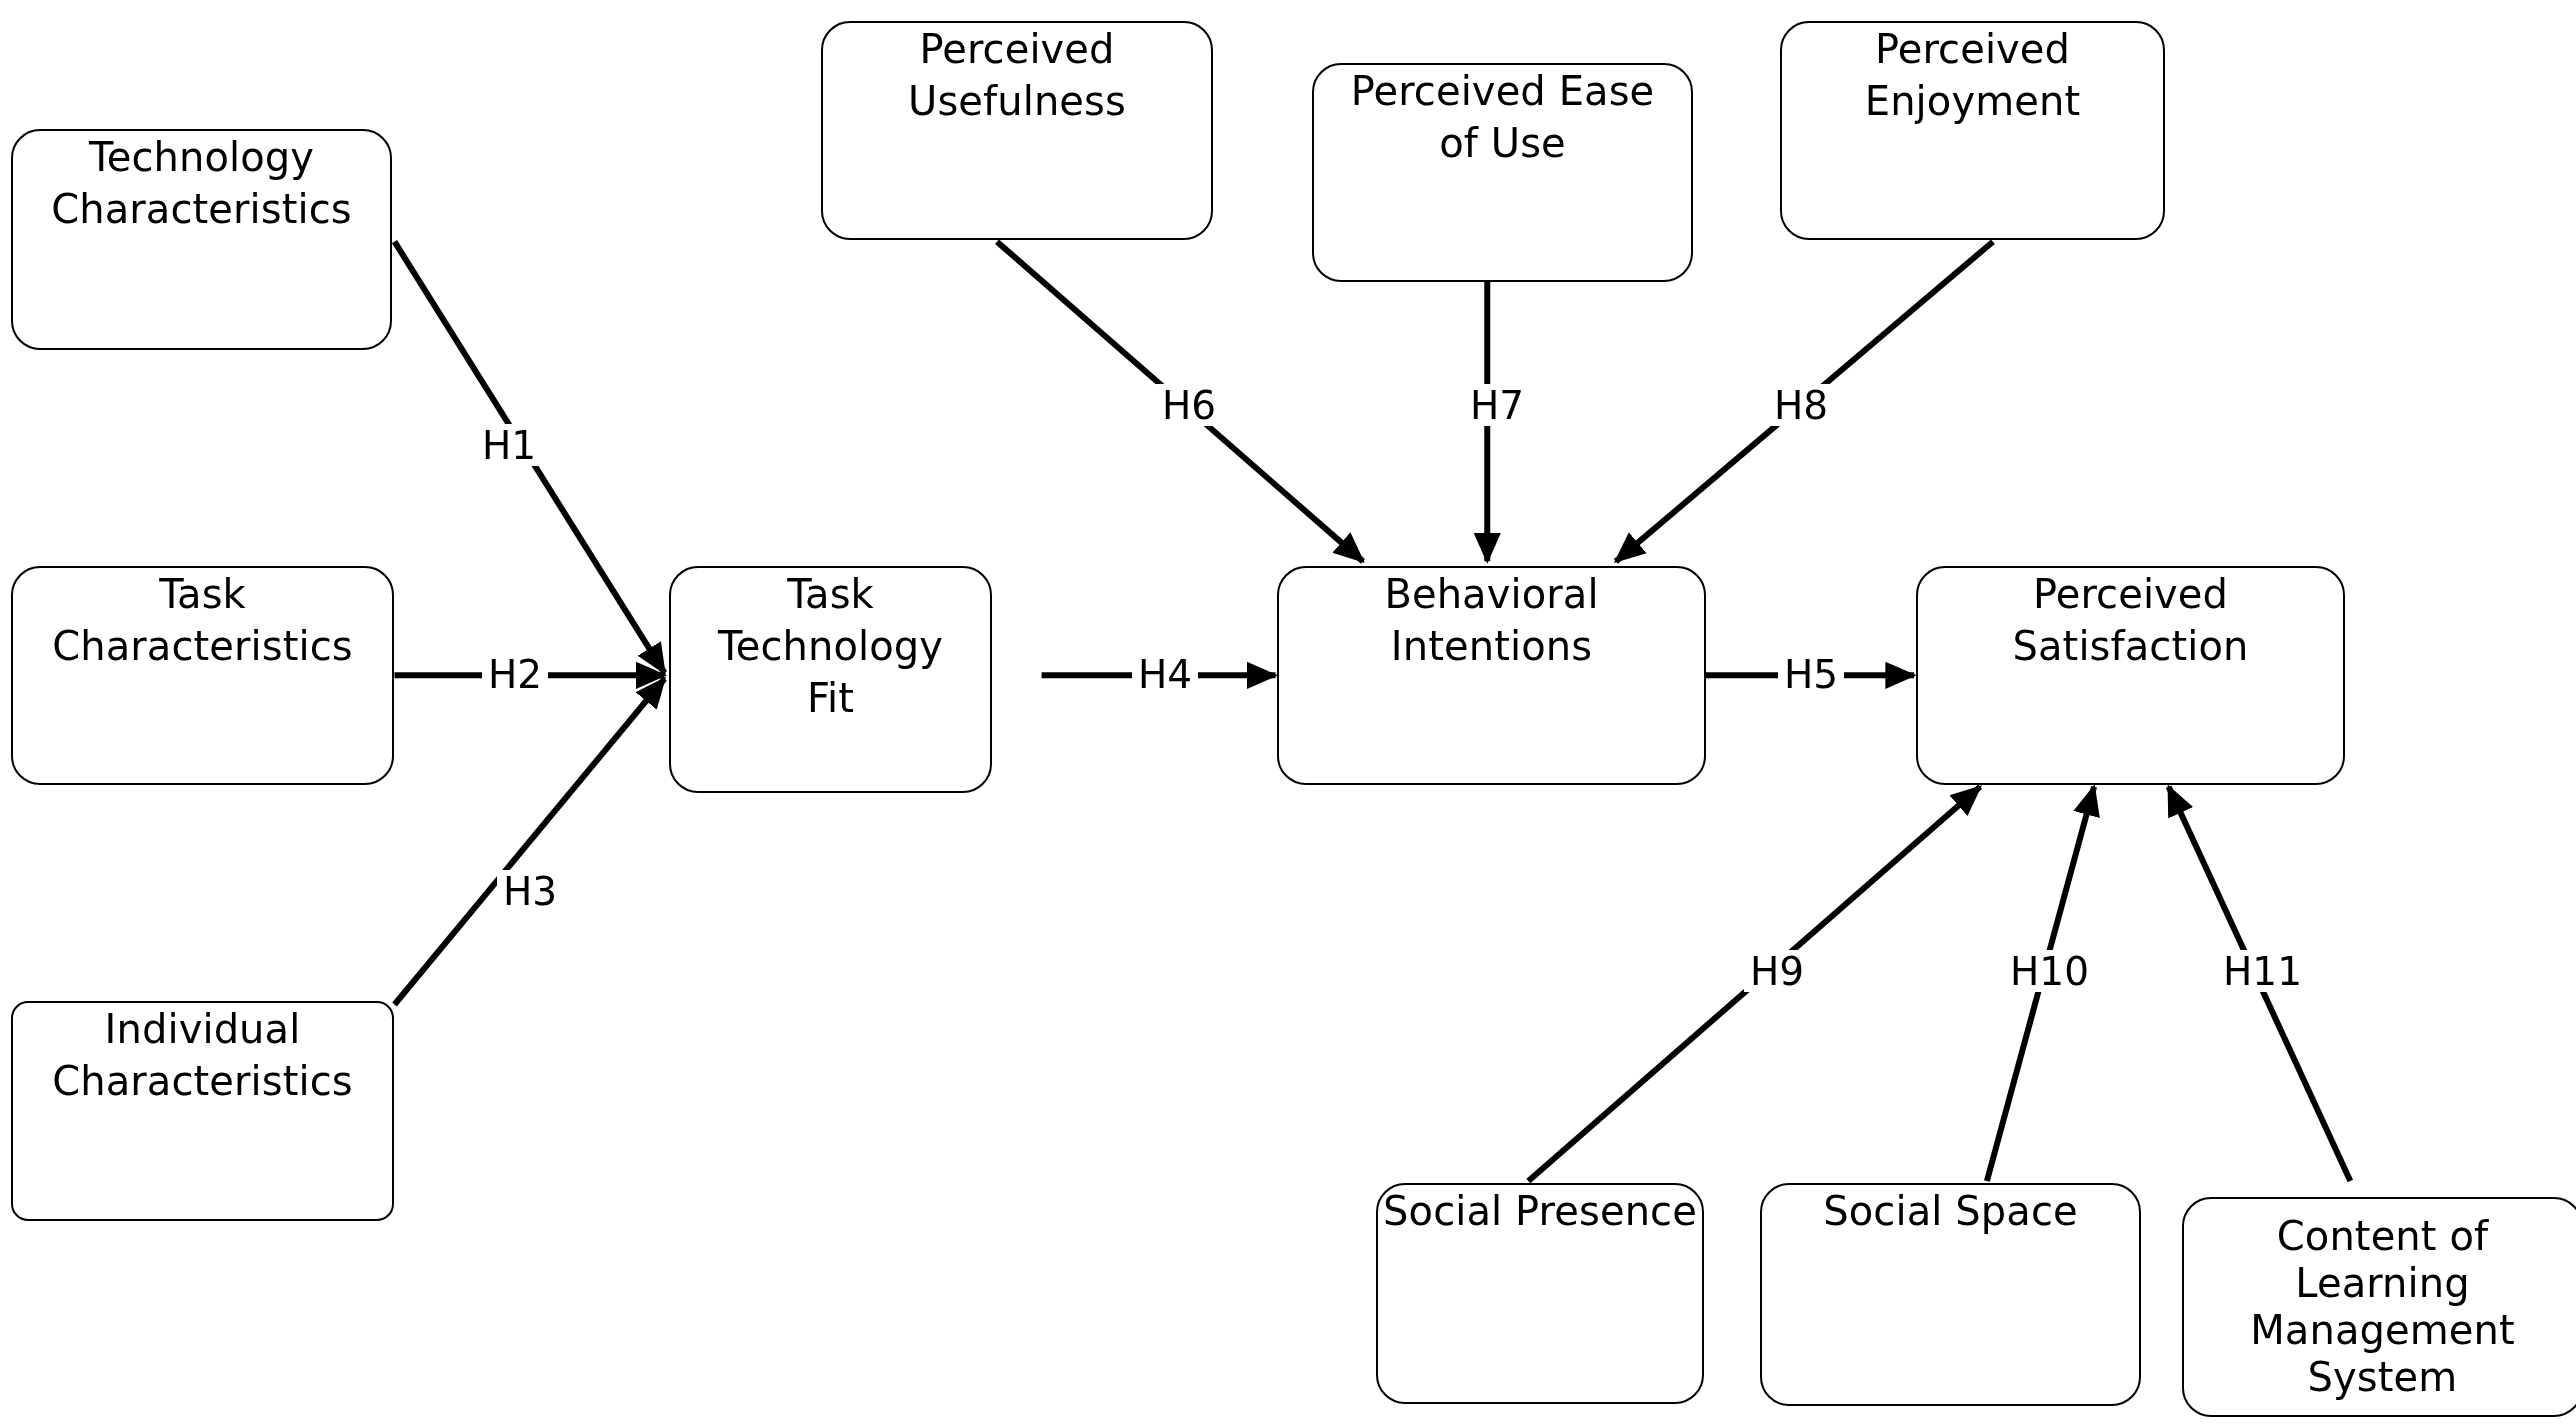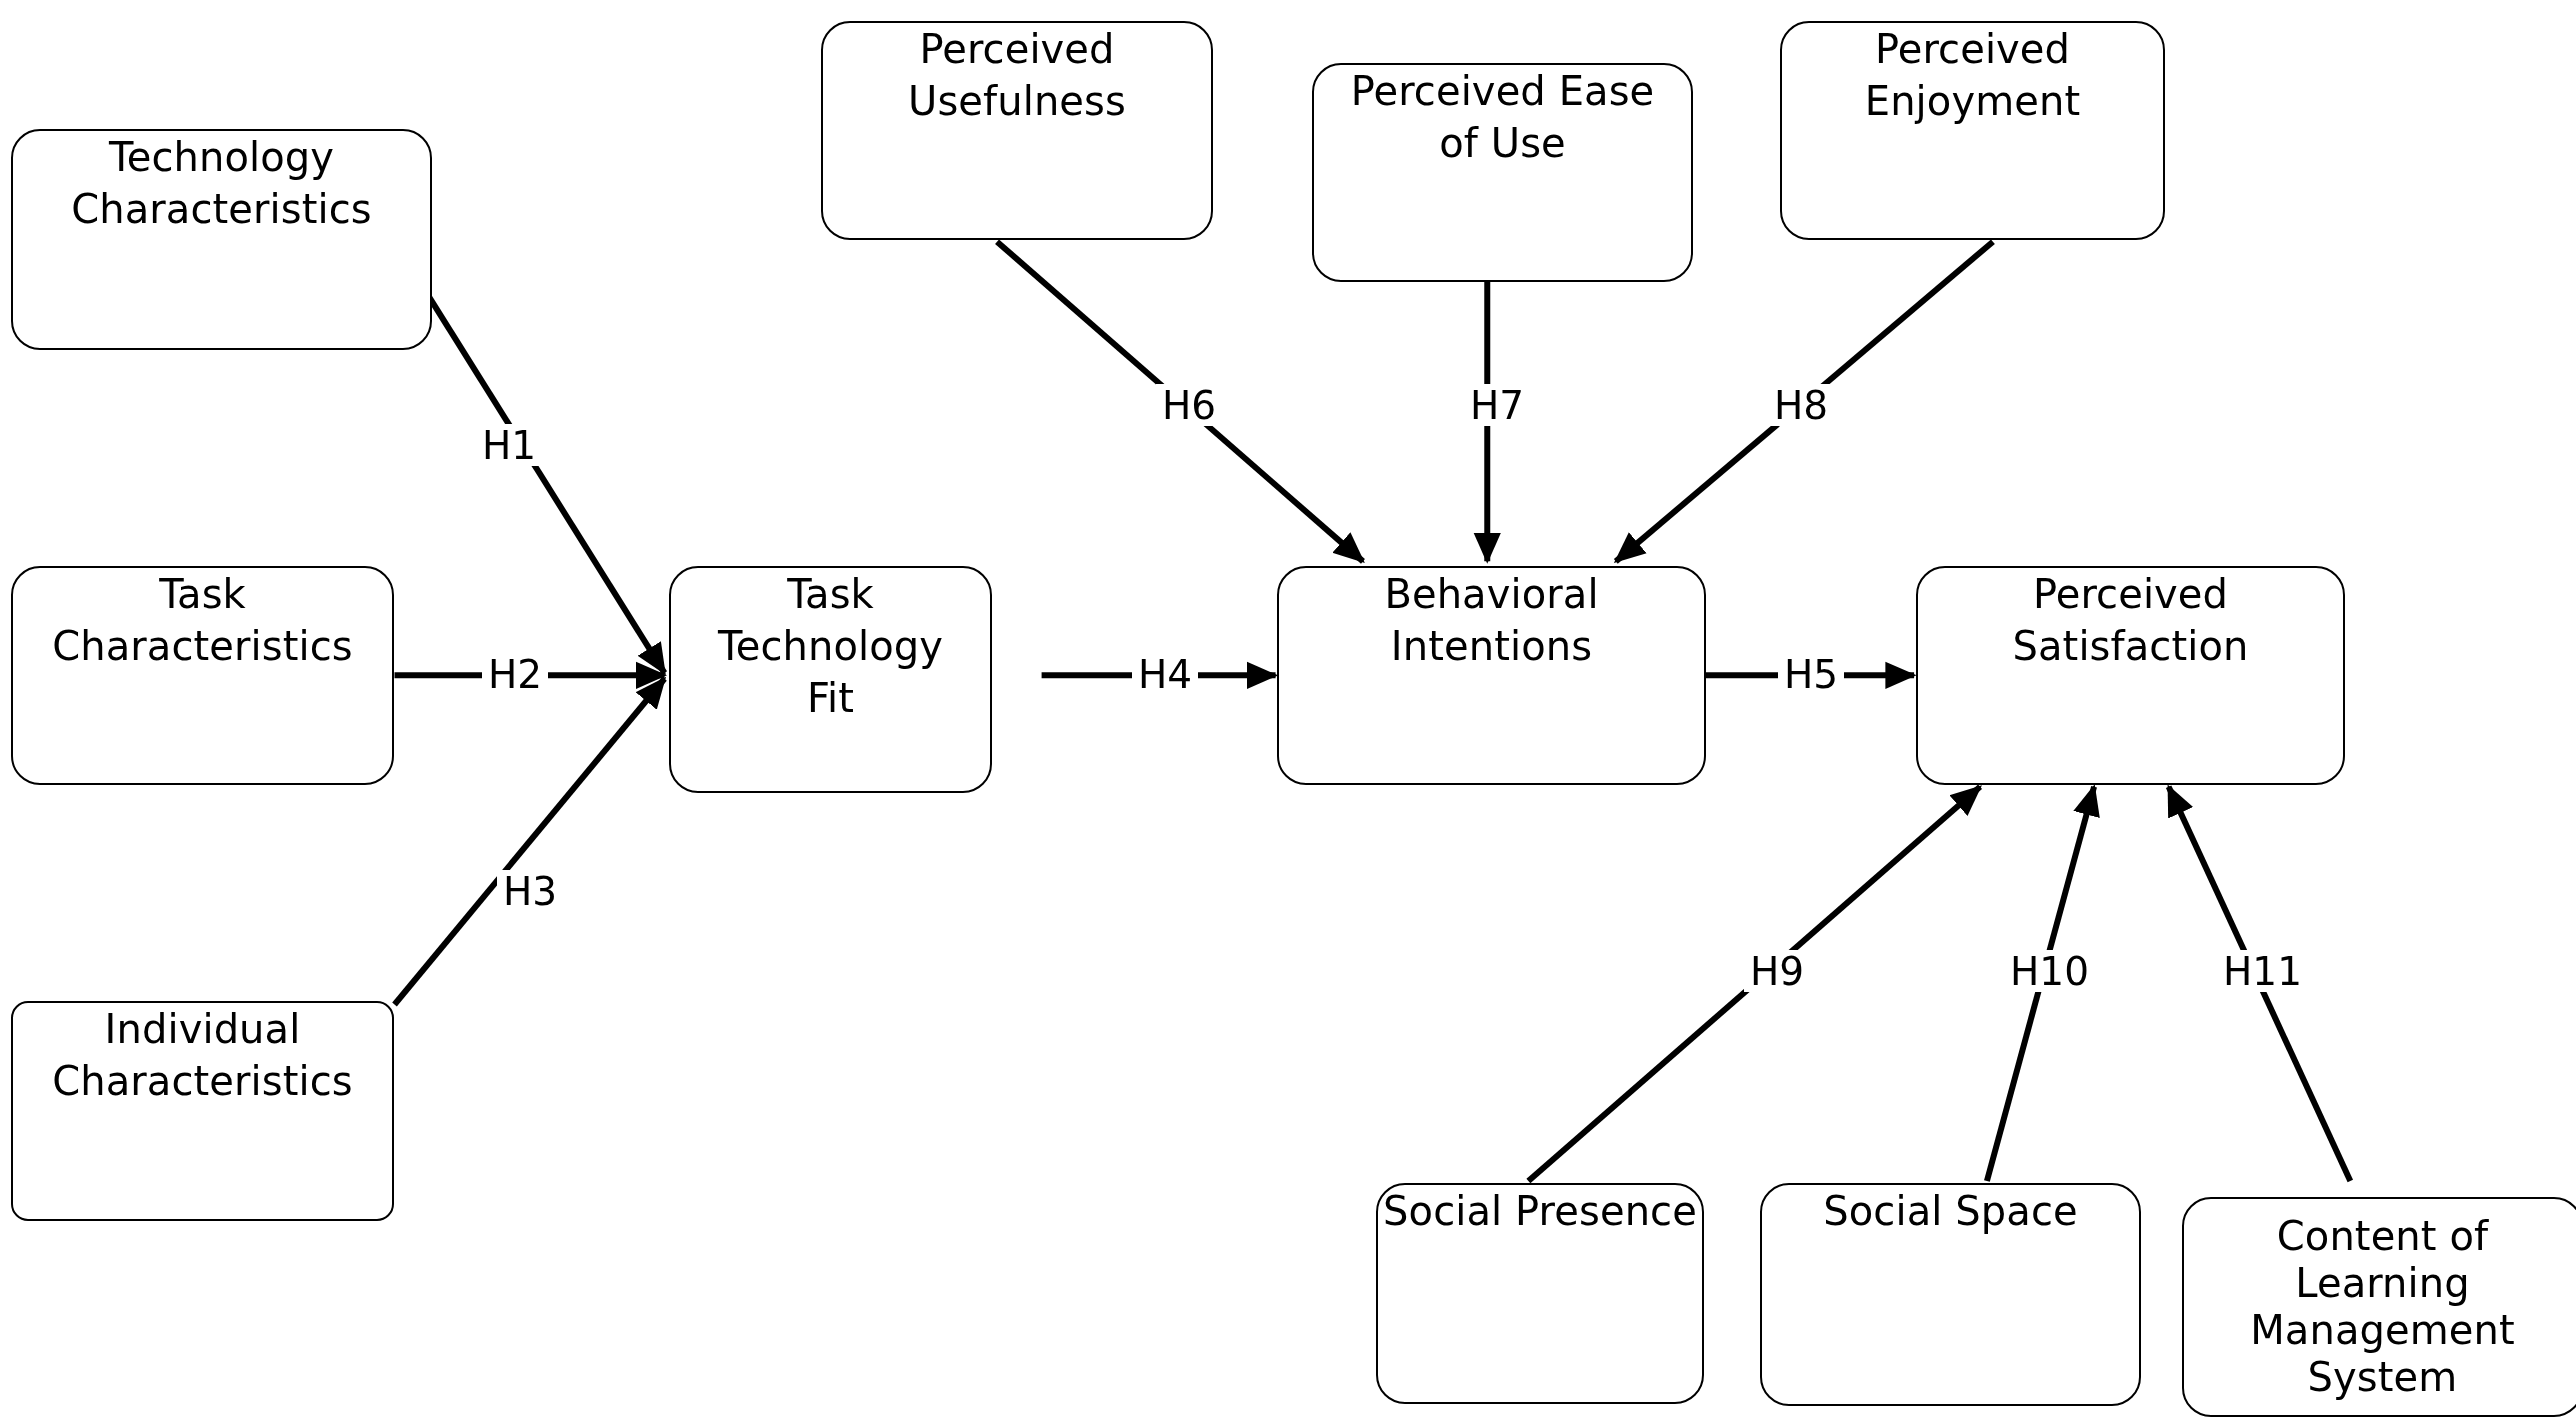--- a/index.html
+++ b/index.html
@@ -78,21 +78,21 @@
         <path d="M 1163,282 L 1590,655" stroke="#000000" stroke-width="7" fill="none" stroke-linecap="butt" marker-end="url(#arrowhead)"></path>
         <path d="M 1735,282 L 1735,655" stroke="#000000" stroke-width="7" fill="none" stroke-linecap="butt" marker-end="url(#arrowhead)"></path>
         <path d="M 2325,282 L 1885,655" stroke="#000000" stroke-width="7" fill="none" stroke-linecap="butt" marker-end="url(#arrowhead)"></path>
         <path d="M 1783,1378 L 2310,918" stroke="#000000" stroke-width="7" fill="none" stroke-linecap="butt" marker-end="url(#arrowhead)"></path>
         <path d="M 2318,1378 L 2443,918" stroke="#000000" stroke-width="7" fill="none" stroke-linecap="butt" marker-end="url(#arrowhead)"></path>
         <path d="M 2742,1378 L 2530,918" stroke="#000000" stroke-width="7" fill="none" stroke-linecap="butt" marker-end="url(#arrowhead)"></path>
       </g>
   </svg>
 
   <div id="nodes-layer">
-      <div class="node" style="left: 11px; top: 129px; width: 421px; height: 221px;"><span>Technology
+      <div class="node" style="left: 11px; top: 129px; width: 381px; height: 221px;"><span>Technology
 Characteristics</span></div>
       <div class="node" style="left: 11px; top: 566px; width: 383px; height: 219px;"><span>Task
 Characteristics</span></div>
       <div class="node" style="left: 11px; top: 1001px; width: 383px; height: 220px; border-radius: 17px;"><span>Individual
 Characteristics</span></div>
       <div class="node" style="left: 669px; top: 566px; width: 323px; height: 227px;"><span>Task Technology
 Fit</span></div>
       <div class="node" style="left: 821px; top: 21.4px; width: 392px; height: 219px;"><span>Perceived
 Usefulness</span></div>
       <div class="node" style="left: 1312px; top: 21.4px; width: 381px; height: 219px; margin-top: 42px;"><span>Perceived Ease

